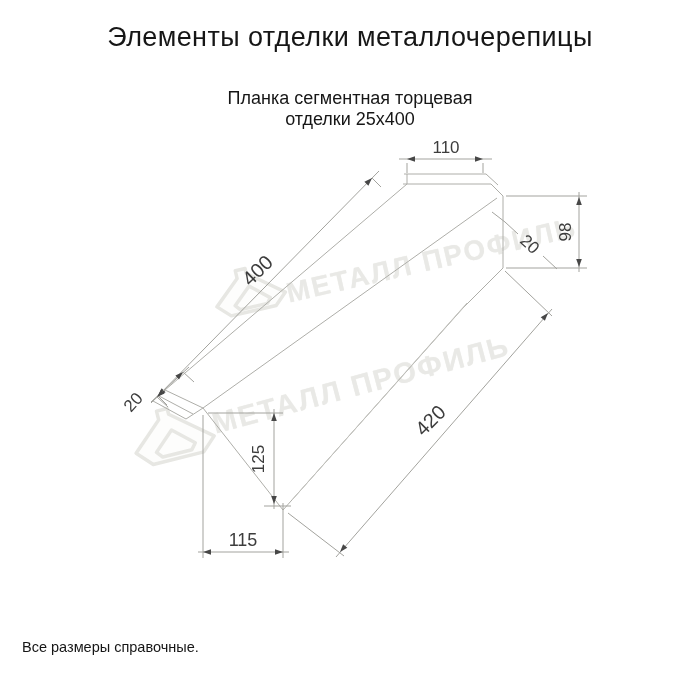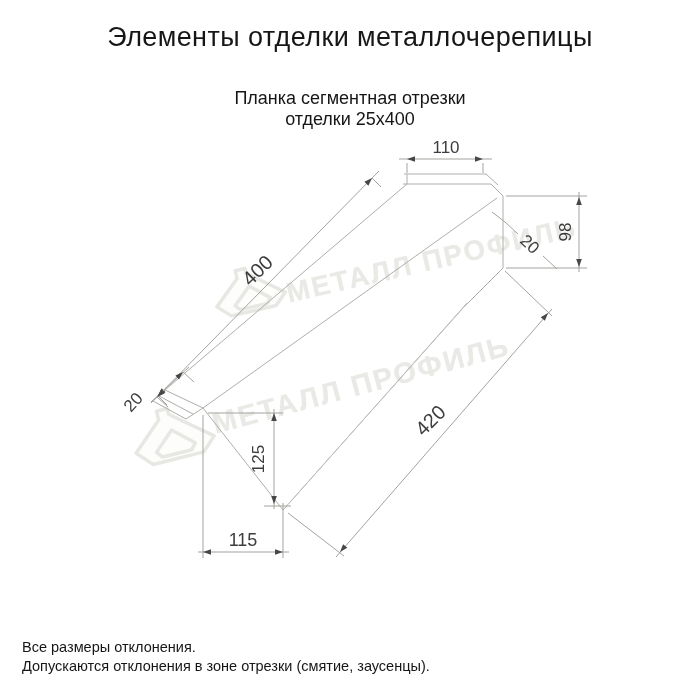--- a/index.html
+++ b/index.html
@@ -24,21 +24,21 @@
   .house{stroke:#e7e7e3;stroke-width:3.5;fill:#fdfdfc;stroke-linejoin:round;}
 </style>
 </head>
 <body>
 
 <div id="stage">
 
   <div class="title">Элементы отделки металлочерепицы</div>
 
   <div class="subtitle">
-    <div>Планка сегментная отрезки</div>
+    <div>Планка сегментная торцевая</div>
     <div>отделки 25х400</div>
   </div>
 
   <div id="wm1" class="wm-text">МЕТАЛЛ ПРОФИЛЬ</div>
   <div id="wm2" class="wm-text">МЕТАЛЛ ПРОФИЛЬ</div>
 
   <svg width="700" height="700" viewBox="0 0 700 700">
 
     <g transform="rotate(-13 250 290)">
       <path class="house" d="M214,299 L240,276 L240,268 L250,268 L250,273 L284,300 L272,311 L226,311 Z"></path>
@@ -135,17 +135,16 @@
       <line class="dim" x1="203" y1="415" x2="203" y2="558"></line>
       <line class="dim" x1="283" y1="503" x2="283" y2="558"></line>
       <line class="dim" x1="198" y1="552" x2="289" y2="552"></line>
       <polygon class="arrow" points="203,552 211,549.2 211,554.8"></polygon>
       <polygon class="arrow" points="283,552 275,549.2 275,554.8"></polygon>
       <text class="dimtxt" x="243" y="546" font-size="18" text-anchor="middle">115</text>
     </g>
   </svg>
 
   <div class="footer">
-    <div>Все размеры отклонения.</div>
-    <div>Допускаются отклонения в зоне отрезки (смятие, заусенцы).</div>
+    <div>Все размеры справочные.</div>
   </div>
 
 </div>
 
 </body></html>

